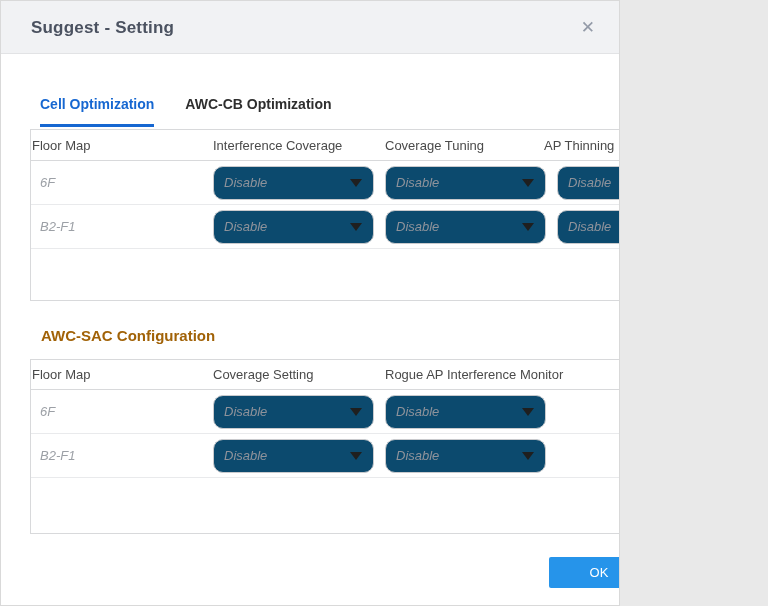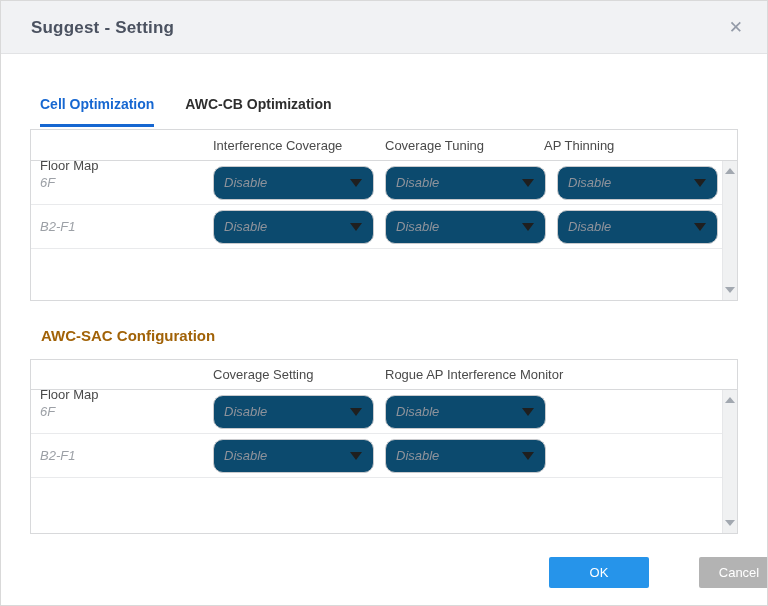--- a/index.html
+++ b/index.html
@@ -4,21 +4,21 @@
 <style>
   :root{
     --accent-blue:#1667d1;
     --ok-button-blue:#2694ea;
     --cancel-button-gray:#b3b3b3;
     --header-bg:#f1f2f4;
   }
   *{box-sizing:border-box;}
   html,body{margin:0;padding:0;background:#e9e9e9;}
   .dialog{
-    position:relative;width:768px;height:606px;background:#fff;
+    position:relative;width:620px;height:606px;background:#fff;
     border:1px solid #d9d9d9;overflow:hidden;
     font-family:"Liberation Sans",sans-serif;
   }
   
   .hdr{position:absolute;left:0;top:0;width:100%;height:53px;
     background:var(--header-bg);border-bottom:1px solid #e2e3e5;}
   .hdr-title{position:absolute;left:30px;top:0;line-height:53px;
     font-size:17px;font-weight:bold;color:#4b5260;letter-spacing:.2px;}
   .hdr-close{position:absolute;right:24px;top:0;height:53px;line-height:53px;
     font-size:17px;color:#949ba8;cursor:pointer;user-select:none;}
@@ -30,21 +30,21 @@
   
   .tbl{position:absolute;left:29px;width:708px;background:#fff;
     border:1px solid #d8d9db;}
   .tbl.t1{top:128px;height:172px;}
   .tbl.t2{top:358px;height:175px;}
   .thead{position:relative;border-bottom:1px solid #d8d9db;}
   .t1 .thead{height:31px;}
   .t2 .thead{height:30px;}
   .th{position:absolute;top:0;height:100%;display:flex;align-items:center;
     font-size:13px;color:#4a4a4a;white-space:nowrap;}
-  .c1{left:9px;margin-top:20px;} .c2{left:182px;} .c3{left:354px;} .c4{left:513px;}
+  .c1{left:1px;} .c2{left:182px;} .c3{left:354px;} .c4{left:513px;}
   .tbody{position:relative;width:100%;font-style:italic;}
   .t1 .tbody{height:139px;}
   .t2 .tbody{height:143px;}
   .row{position:relative;height:44px;border-bottom:1px solid #e9eaec;}
   .floor{position:absolute;left:9px;top:0;line-height:44px;font-size:13px;color:#9ca0a6;}
   .dd{position:absolute;top:5px;width:161px;height:34px;border:1px solid #c9cacd;
     border-radius:10px;background:#0c4a6e;cursor:pointer;padding-left:28px;}
   .dd .dd-val{position:absolute;left:10px;top:0;line-height:32px;font-size:13px;color:#8f939b;}
   .dd .caret{position:absolute;right:11px;top:50%;margin-top:-4px;width:0;height:0;
     border-left:6px solid transparent;border-right:6px solid transparent;

